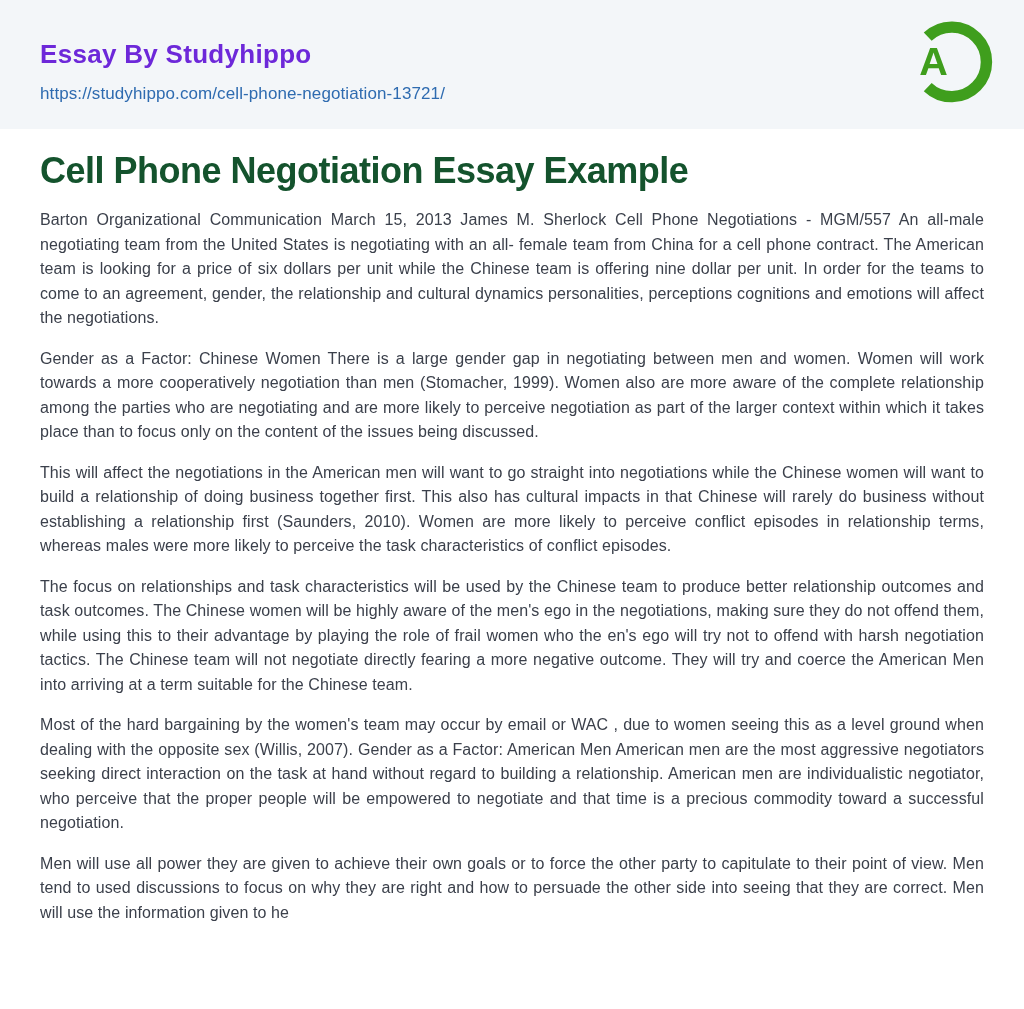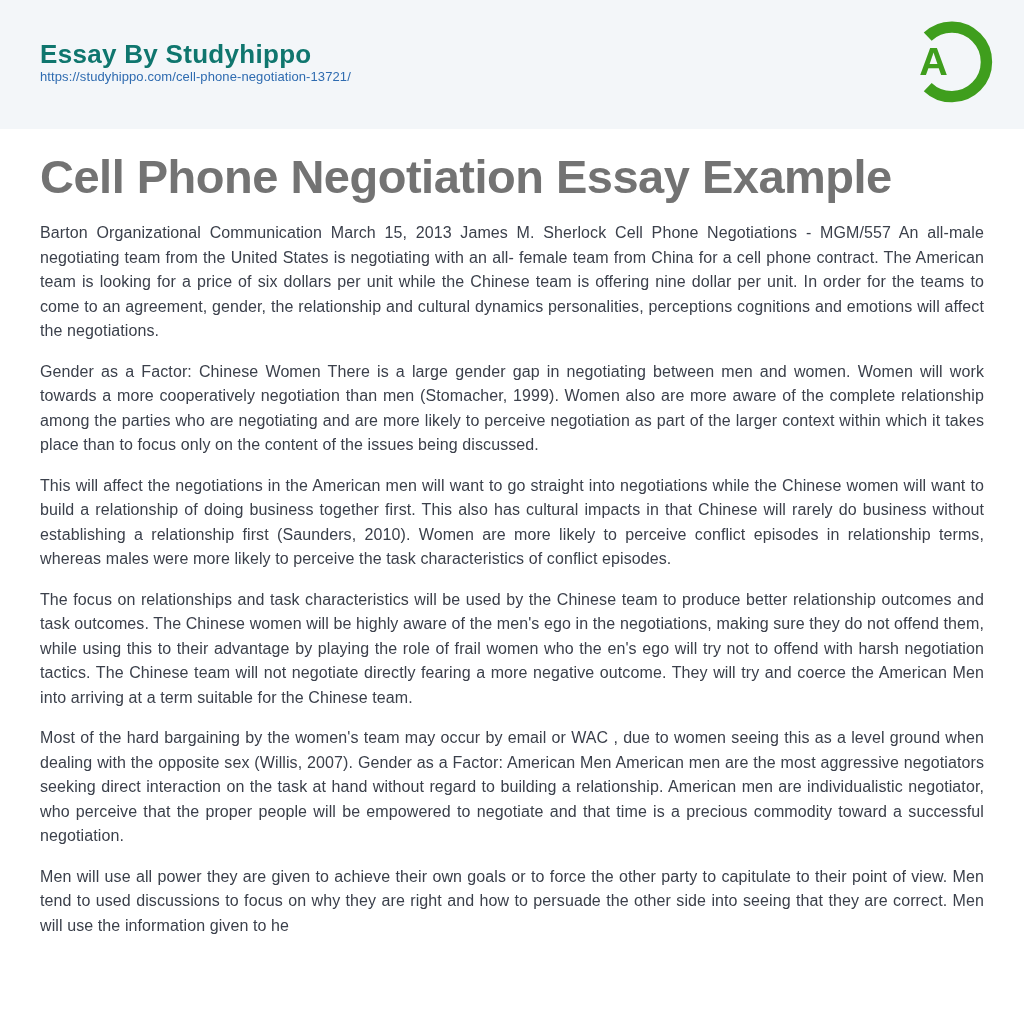--- a/index.html
+++ b/index.html
@@ -21,47 +21,48 @@
     box-sizing: border-box;
     padding: 0 28px 0 40px;
     display: flex;
     justify-content: space-between;
     align-items: flex-start;
   }
   .hero-text {
     padding-top: 40px;
   }
   .hero-title {
-    color: #0f766e;
+    color: #6d28d9;
     font-size: 26px;
     font-weight: bold;
     letter-spacing: 0.3px;
     line-height: 1.1;
   }
   .hero-url {
     display: block;
+    margin-top: 15px;
     color: #2e6bb0;
-    font-size: 13px;
+    font-size: 17px;
     text-decoration: none;
     letter-spacing: 0.1px;
     cursor: pointer;
   }
   .logo {
     padding-top: 16px;
     flex: 0 0 auto;
   }
   .content {
     padding: 21px 40px 0 40px;
   }
   .essay-title {
     margin: 0 0 17px 0;
-    font-size: 47px;
+    font-size: 36px;
     font-weight: bold;
     letter-spacing: -0.5px;
-    color: #737373;
+    color: #14532d;
     line-height: 1.15;
   }
   .essay-paragraph {
     margin: 8px 0 16px 0;
     font-size: 16px;
     line-height: 24.5px;
     color: #3b404b;
     text-align: justify;
     letter-spacing: 0.1px;
   }

